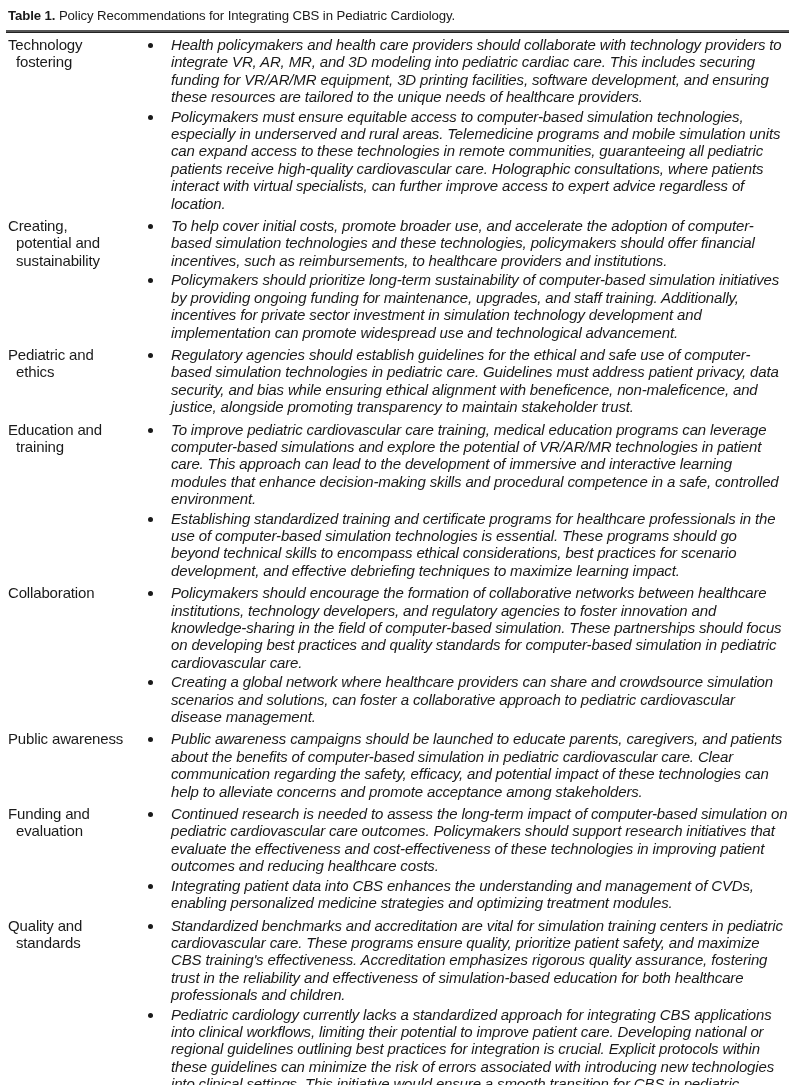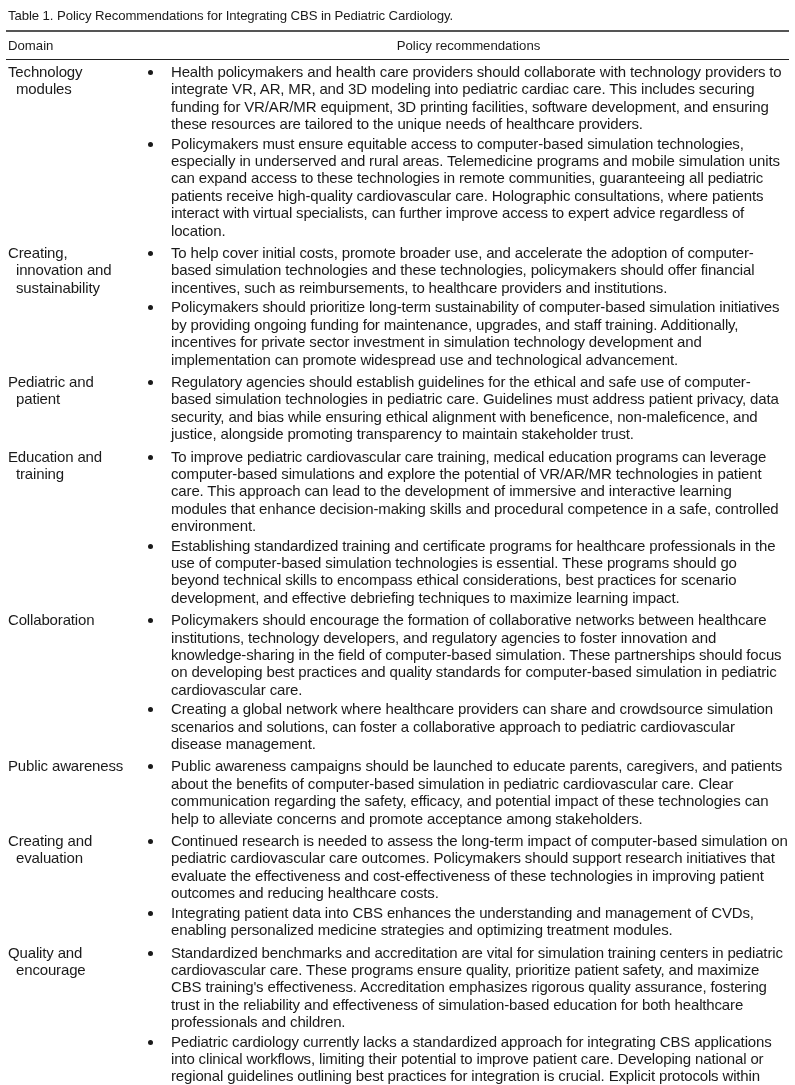--- a/index.html
+++ b/index.html
@@ -3,83 +3,79 @@
 <meta charset="utf-8">
 <style>
   html, body { margin: 0; padding: 0; background: #ffffff; }
   body {
     width: 795px; height: 1085px; overflow: hidden;
     font-family: "Liberation Sans", sans-serif;
     color: #1a1a1a;
   }
   .page { position: relative; padding: 6px 6px 0 6px; }
   .caption { font-size: 13.2px; line-height: 16px; margin: 2px 0 6px 2px; letter-spacing: -0.1px; }
-  .caption .label { font-weight: normal; }
+  .caption .label { font-weight: bold; }
   .rule-top { border-top: 2px solid #555; margin: 0; }
   .rule-mid { border-top: 1px solid #222; margin: 0; }
   .rule-bottom { border-top: 1.5px solid #444; margin: 2px 0 0 0; }
   .header-row { display: flex; height: 27px; align-items: center; font-size: 13.2px; }
   .header-row .h-domain { width: 140px; padding-left: 2px; }
   .header-row .h-policy { flex: 1; text-align: center; padding-left: 0; }
   table.policy { border-collapse: collapse; width: 783px; font-size: 15px; line-height: 17.4px; letter-spacing: -0.15px; }
   td.domain { vertical-align: top; width: 136px; padding: 3px 0 0 2px; }
   td.domain .dline { display: block; }
   td.domain .dline.indent { padding-left: 8px; }
   td.recs { vertical-align: top; padding: 3px 0 0 0; }
   ul.bullets { list-style: none; margin: 0; padding: 0; }
-  ul.bullets li { position: relative; padding-left: 27px; margin-bottom: 2px; }
+  ul.bullets li { position: relative; padding-left: 27px; margin-bottom: 2px; font-style: italic; }
   ul.bullets li .bullet {
     position: absolute; left: 4px; top: 7px; width: 5px; height: 5px;
     border-radius: 50%; background: #1a1a1a;
   }
 </style>
 </head>
 <body>
 
 <div class="page">
   <div class="caption">
     <span class="label">Table 1.</span><span> Policy Recommendations for Integrating CBS in Pediatric Cardiology.</span>
   </div>
   <div class="rule-top"></div>
-  <div class="header-row">
-    <div class="h-domain">Domain</div>
-    <div class="h-policy">Policy recommendations</div>
-  </div>
   <div class="rule-mid"></div>
   <table class="policy">
     <tbody id="table-body">
         <tr>
           <td class="domain">
             <span class="dline">Technology</span>
-            <span class="dline indent">modules</span>
+            <span class="dline indent">fostering</span>
           </td>
           <td class="recs">
             <ul class="bullets">
               <li><span class="bullet"></span><span>Health policymakers and health care providers should collaborate with technology providers to integrate VR, AR, MR, and 3D modeling into pediatric cardiac care. This includes securing funding for VR/AR/MR equipment, 3D printing facilities, software development, and ensuring these resources are tailored to the unique needs of healthcare providers.</span></li>
               <li><span class="bullet"></span><span>Policymakers must ensure equitable access to computer-based simulation technologies, especially in underserved and rural areas. Telemedicine programs and mobile simulation units can expand access to these technologies in remote communities, guaranteeing all pediatric patients receive high-quality cardiovascular care. Holographic consultations, where patients interact with virtual specialists, can further improve access to expert advice regardless of location.</span></li>
             </ul>
           </td>
         </tr>
         <tr>
           <td class="domain">
             <span class="dline">Creating,</span>
-            <span class="dline indent">innovation and</span>
+            <span class="dline indent">potential and</span>
             <span class="dline indent">sustainability</span>
           </td>
           <td class="recs">
             <ul class="bullets">
               <li><span class="bullet"></span><span>To help cover initial costs, promote broader use, and accelerate the adoption of computer-based simulation technologies and these technologies, policymakers should offer financial incentives, such as reimbursements, to healthcare providers and institutions.</span></li>
               <li><span class="bullet"></span><span>Policymakers should prioritize long-term sustainability of computer-based simulation initiatives by providing ongoing funding for maintenance, upgrades, and staff training. Additionally, incentives for private sector investment in simulation technology development and implementation can promote widespread use and technological advancement.</span></li>
             </ul>
           </td>
         </tr>
         <tr>
           <td class="domain">
             <span class="dline">Pediatric and</span>
-            <span class="dline indent">patient</span>
+            <span class="dline indent">ethics</span>
           </td>
           <td class="recs">
             <ul class="bullets">
               <li><span class="bullet"></span><span>Regulatory agencies should establish guidelines for the ethical and safe use of computer-based simulation technologies in pediatric care. Guidelines must address patient privacy, data security, and bias while ensuring ethical alignment with beneficence, non-maleficence, and justice, alongside promoting transparency to maintain stakeholder trust.</span></li>
             </ul>
           </td>
         </tr>
         <tr>
           <td class="domain">
             <span class="dline">Education and</span>
@@ -108,34 +104,34 @@
             <span class="dline">Public awareness</span>
           </td>
           <td class="recs">
             <ul class="bullets">
               <li><span class="bullet"></span><span>Public awareness campaigns should be launched to educate parents, caregivers, and patients about the benefits of computer-based simulation in pediatric cardiovascular care. Clear communication regarding the safety, efficacy, and potential impact of these technologies can help to alleviate concerns and promote acceptance among stakeholders.</span></li>
             </ul>
           </td>
         </tr>
         <tr>
           <td class="domain">
-            <span class="dline">Creating and</span>
+            <span class="dline">Funding and</span>
             <span class="dline indent">evaluation</span>
           </td>
           <td class="recs">
             <ul class="bullets">
               <li><span class="bullet"></span><span>Continued research is needed to assess the long-term impact of computer-based simulation on pediatric cardiovascular care outcomes. Policymakers should support research initiatives that evaluate the effectiveness and cost-effectiveness of these technologies in improving patient outcomes and reducing healthcare costs.</span></li>
               <li><span class="bullet"></span><span>Integrating patient data into CBS enhances the understanding and management of CVDs, enabling personalized medicine strategies and optimizing treatment modules.</span></li>
             </ul>
           </td>
         </tr>
         <tr>
           <td class="domain">
             <span class="dline">Quality and</span>
-            <span class="dline indent">encourage</span>
+            <span class="dline indent">standards</span>
           </td>
           <td class="recs">
             <ul class="bullets">
               <li><span class="bullet"></span><span>Standardized benchmarks and accreditation are vital for simulation training centers in pediatric cardiovascular care. These programs ensure quality, prioritize patient safety, and maximize CBS training's effectiveness. Accreditation emphasizes rigorous quality assurance, fostering trust in the reliability and effectiveness of simulation-based education for both healthcare professionals and children.</span></li>
               <li><span class="bullet"></span><span>Pediatric cardiology currently lacks a standardized approach for integrating CBS applications into clinical workflows, limiting their potential to improve patient care. Developing national or regional guidelines outlining best practices for integration is crucial. Explicit protocols within these guidelines can minimize the risk of errors associated with introducing new technologies into clinical settings. This initiative would ensure a smooth transition for CBS in pediatric cardiology, maximizing benefits for patients and minimizing potential risks.</span></li>
             </ul>
           </td>
         </tr>
       </tbody>
   </table>

